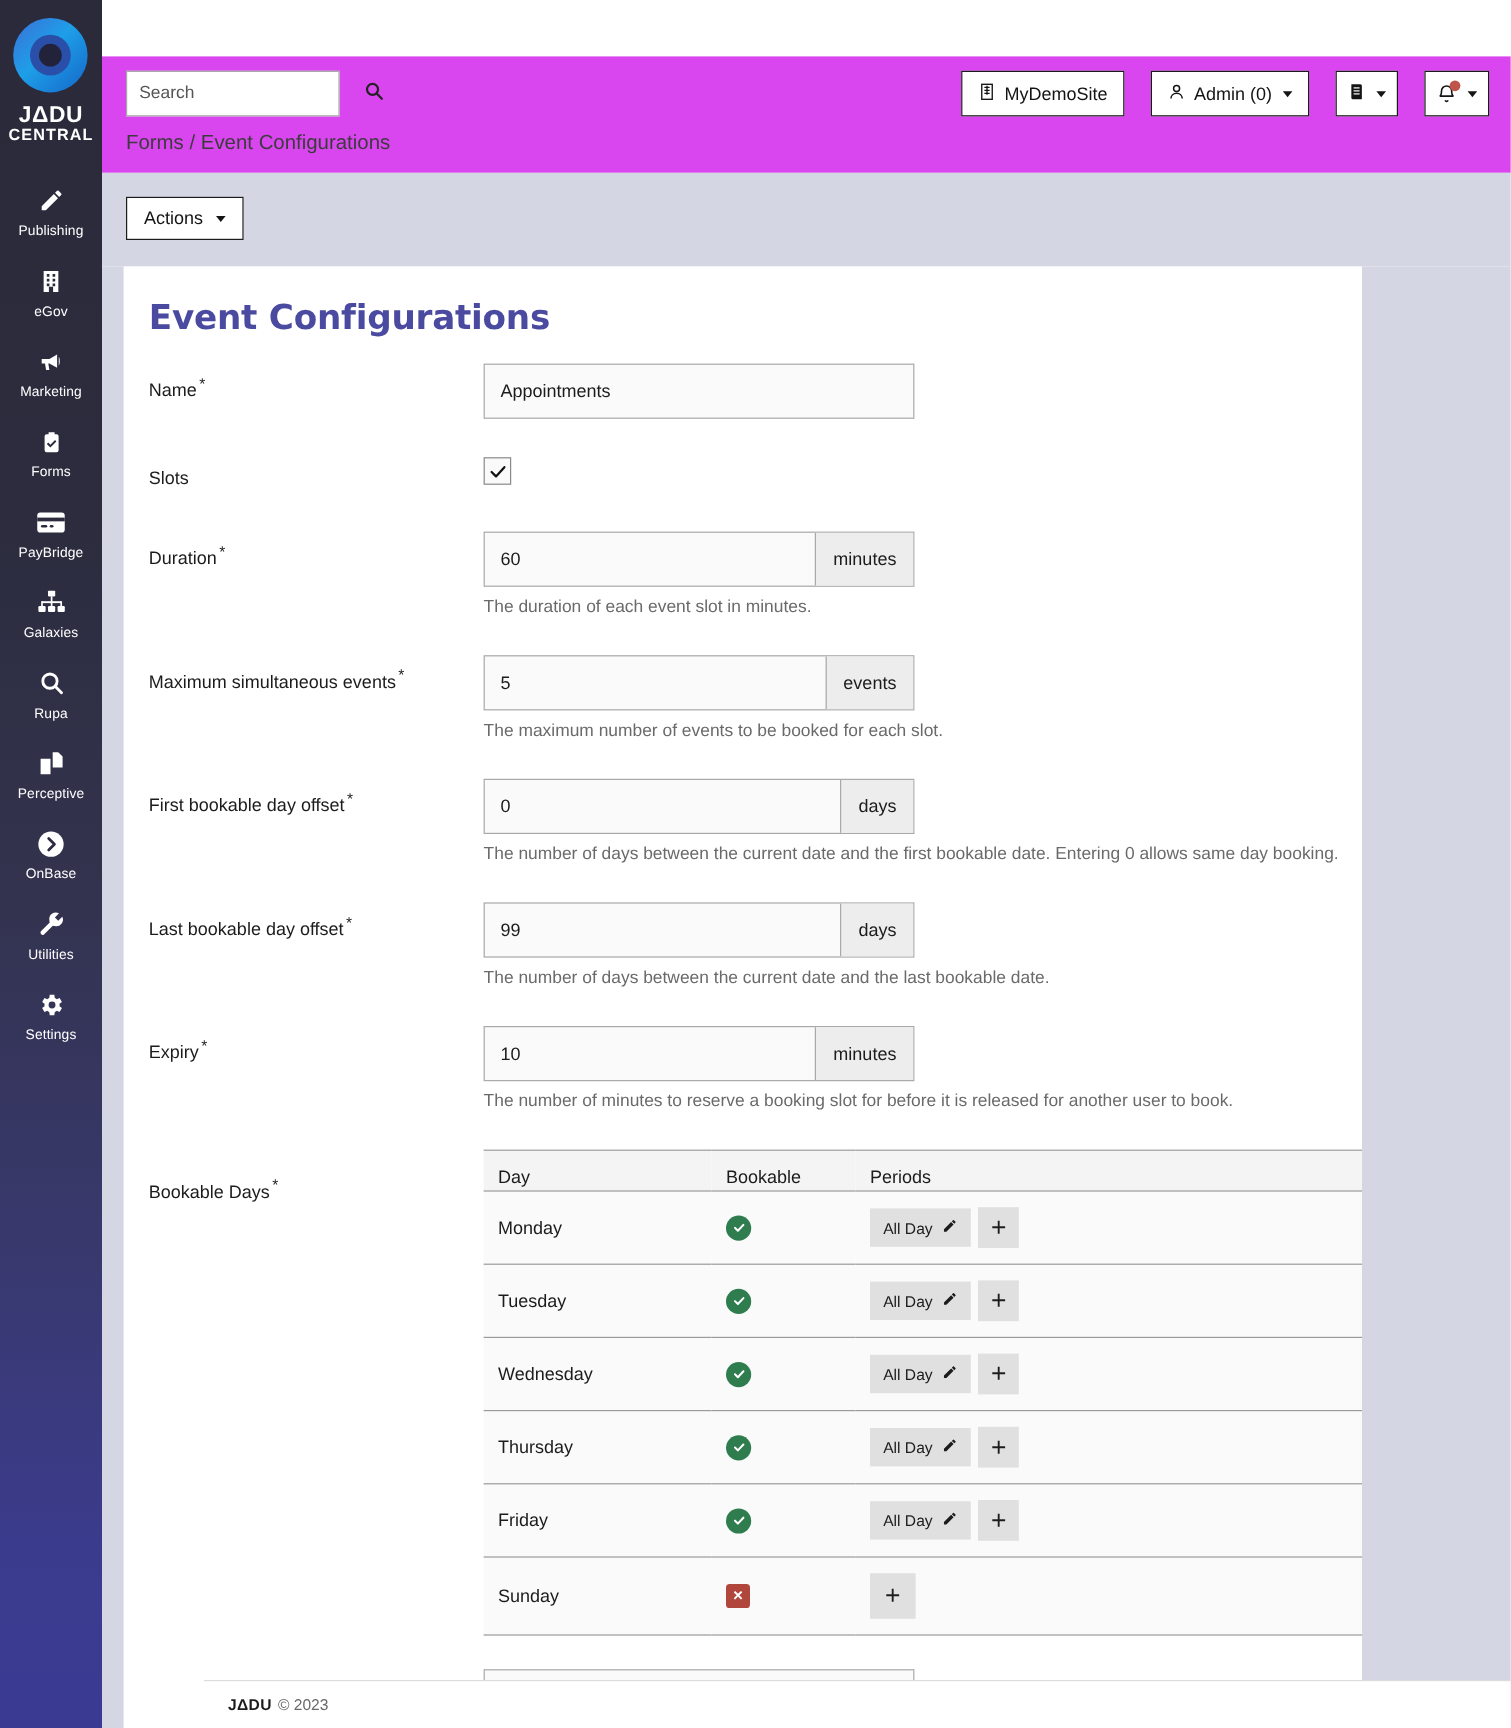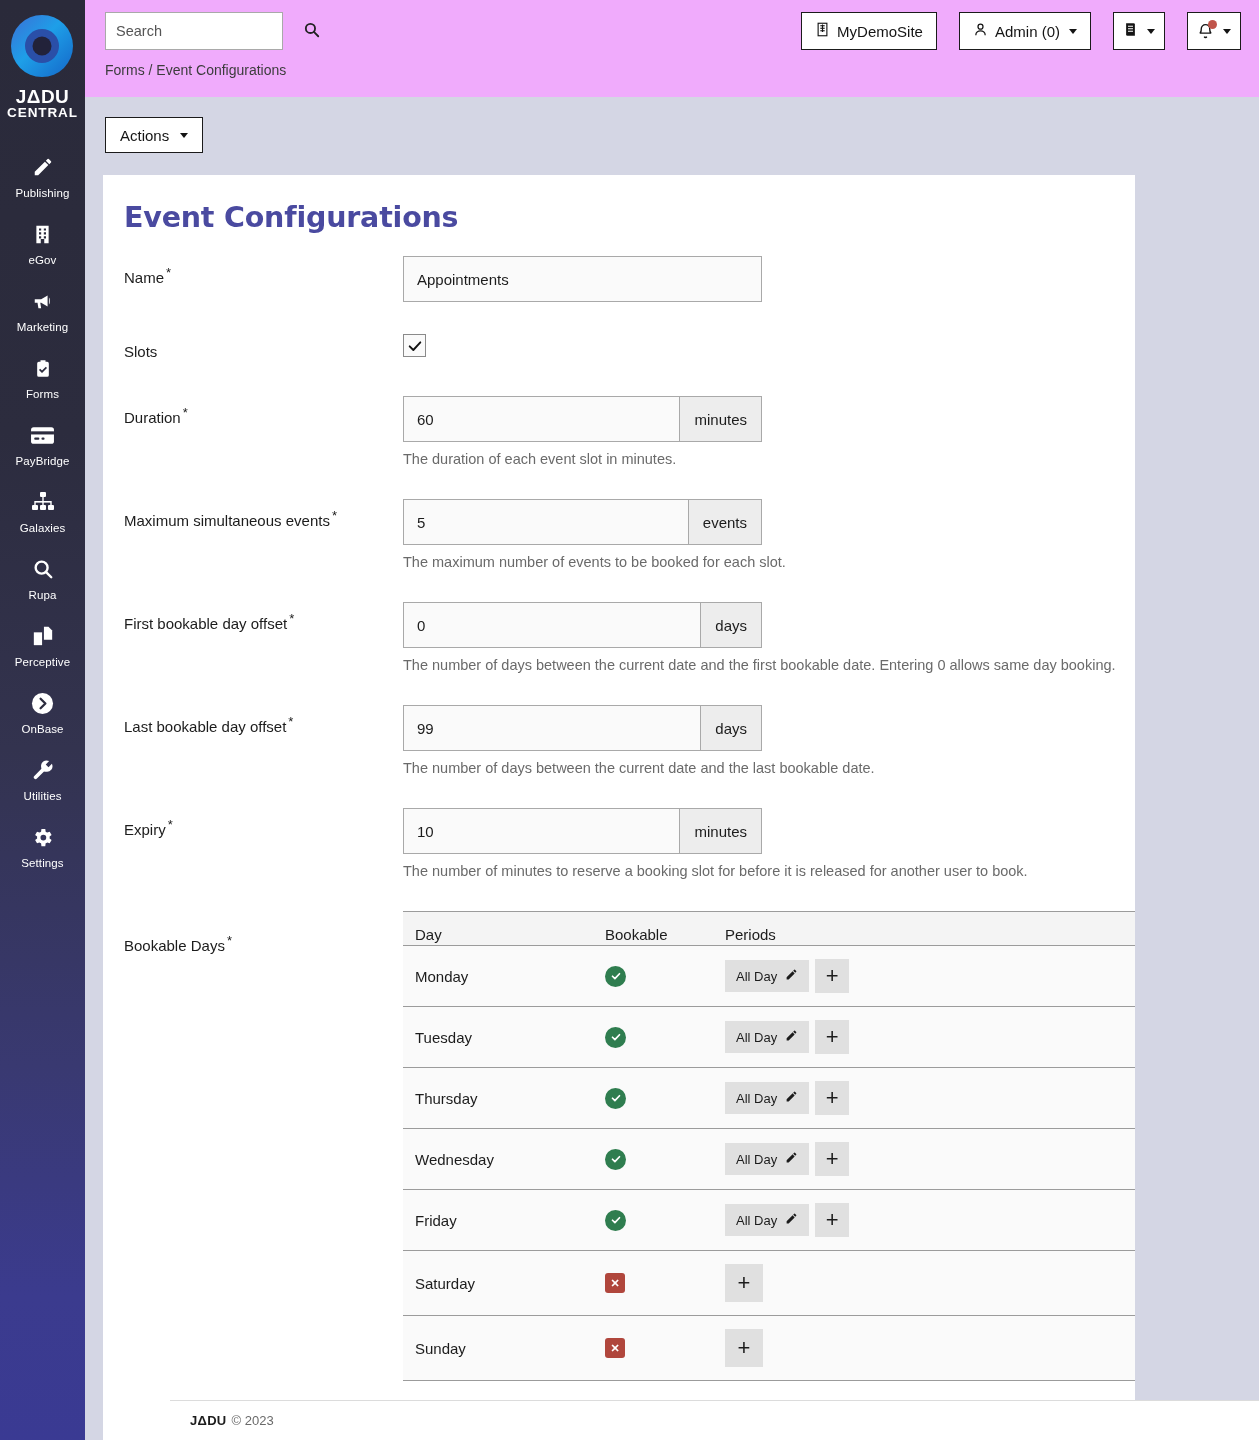--- a/index.html
+++ b/index.html
@@ -29,36 +29,36 @@
     width: 85px; padding: 12px 0 10px 0;
     display: flex; flex-direction: column; align-items: center; gap: 7px;
     cursor: pointer; text-decoration: none; color:#fff;
   }
   .nav-item .ico { height: 26px; display:flex; align-items:center; justify-content:center; }
   .nav-item .lbl { font-size: 11.5px; letter-spacing: 0.1px; }
 
   
   .right { flex: 1; height: 1440px; position: relative; background: #fff; display:flex; flex-direction: column; }
 
-  .topbar { height: 97px; background:#f0abfc; position: relative; flex: 0 0 97px; }
+  .topbar { height: 97px; background:#d946ef; position: relative; flex: 0 0 97px; margin-top: 47px; }
   .search-box {
     position: absolute; left: 20px; top: 12px;
     width: 178px; height: 38px;
     border: 1px solid #a9a9a9; background: #fff;
     display: flex; align-items: center; padding: 0 10px;
   }
   .search-box input {
     border: none; outline: none; flex: 1;
     font-family: "Liberation Sans", sans-serif; font-size: 14.5px; color: #333;
     background: transparent;
   }
   .search-box input::placeholder { color: #555; }
   .breadcrumb {
     position: absolute; left: 20px; top: 62px;
-    font-size: 14px; color: #3c3c3c;
+    font-size: 17px; color: #3c3c3c;
   }
   .topbar-right {
     position: absolute; right: 18px; top: 12px;
     display: flex; gap: 22px; align-items: stretch;
   }
   .tb-btn {
     border: 1px solid #1b1b1b; background: #fff; height: 38px;
     display: flex; align-items: center; gap: 7px;
     padding: 0 13px; font-size: 15px; color: #141414; cursor: pointer;
     font-family: "Liberation Sans", sans-serif;
@@ -528,40 +528,40 @@
                             <span>All Day</span>
                             <span><svg width="13" height="13" viewBox="0 0 24 24" fill="#1c1c1c">
                                 <path d="M3 17.25V21h3.75L17.81 9.94l-3.75-3.75L3 17.25zM20.71 7.04a1 1 0 0 0 0-1.41l-2.34-2.34a1 1 0 0 0-1.41 0l-1.83 1.83 3.75 3.75 1.83-1.83z"></path>
                               </svg></span>
                           </span>
                           <span class="addbtn">+</span>
                         </div>
                       </td>
                     </tr>
                     <tr>
-                      <td class="col-day">Thursday</td>
+                      <td class="col-day">Wednesday</td>
                       <td class="col-bookable"><span class="badge-yes">
                           <svg width="12" height="12" viewBox="0 0 24 24" fill="none" stroke="#fff" stroke-width="3.4">
                             <path d="M5 12.5l4.8 4.8L19 7.5" stroke-linecap="round" stroke-linejoin="round"></path>
                           </svg>
                         </span></td>
                       <td>
                         <div class="periods">
                           <span class="pill">
                             <span>All Day</span>
                             <span><svg width="13" height="13" viewBox="0 0 24 24" fill="#1c1c1c">
                                 <path d="M3 17.25V21h3.75L17.81 9.94l-3.75-3.75L3 17.25zM20.71 7.04a1 1 0 0 0 0-1.41l-2.34-2.34a1 1 0 0 0-1.41 0l-1.83 1.83 3.75 3.75 1.83-1.83z"></path>
                               </svg></span>
                           </span>
                           <span class="addbtn">+</span>
                         </div>
                       </td>
                     </tr>
                     <tr>
-                      <td class="col-day">Wednesday</td>
+                      <td class="col-day">Thursday</td>
                       <td class="col-bookable"><span class="badge-yes">
                           <svg width="12" height="12" viewBox="0 0 24 24" fill="none" stroke="#fff" stroke-width="3.4">
                             <path d="M5 12.5l4.8 4.8L19 7.5" stroke-linecap="round" stroke-linejoin="round"></path>
                           </svg>
                         </span></td>
                       <td>
                         <div class="periods">
                           <span class="pill">
                             <span>All Day</span>
                             <span><svg width="13" height="13" viewBox="0 0 24 24" fill="#1c1c1c">
@@ -585,29 +585,20 @@
                             <span>All Day</span>
                             <span><svg width="13" height="13" viewBox="0 0 24 24" fill="#1c1c1c">
                                 <path d="M3 17.25V21h3.75L17.81 9.94l-3.75-3.75L3 17.25zM20.71 7.04a1 1 0 0 0 0-1.41l-2.34-2.34a1 1 0 0 0-1.41 0l-1.83 1.83 3.75 3.75 1.83-1.83z"></path>
                               </svg></span>
                           </span>
                           <span class="addbtn">+</span>
                         </div>
                       </td>
                     </tr>
                     <tr>
-                      <td class="col-day">Saturday</td>
-                      <td class="col-bookable"><span class="badge-no">✕</span></td>
-                      <td>
-                        <div class="periods">
-                          <span class="addbtn big">+</span>
-                        </div>
-                      </td>
-                    </tr>
-                    <tr>
                       <td class="col-day">Sunday</td>
                       <td class="col-bookable"><span class="badge-no">✕</span></td>
                       <td>
                         <div class="periods">
                           <span class="addbtn big">+</span>
                         </div>
                       </td>
                     </tr>
                   </tbody>
               </table>

